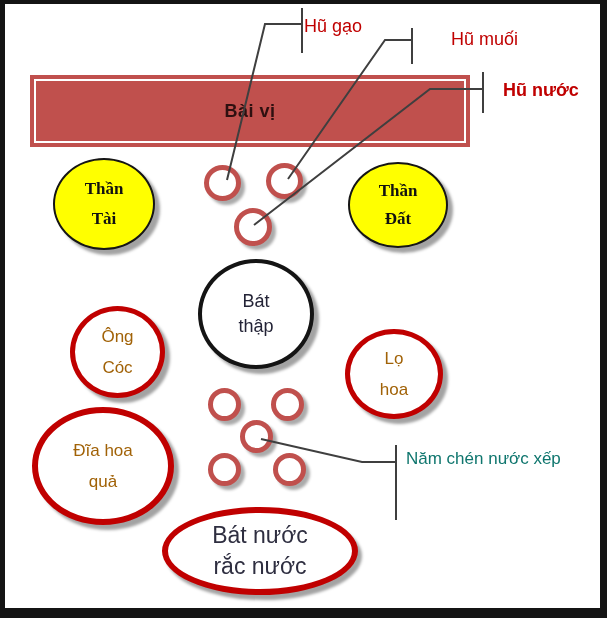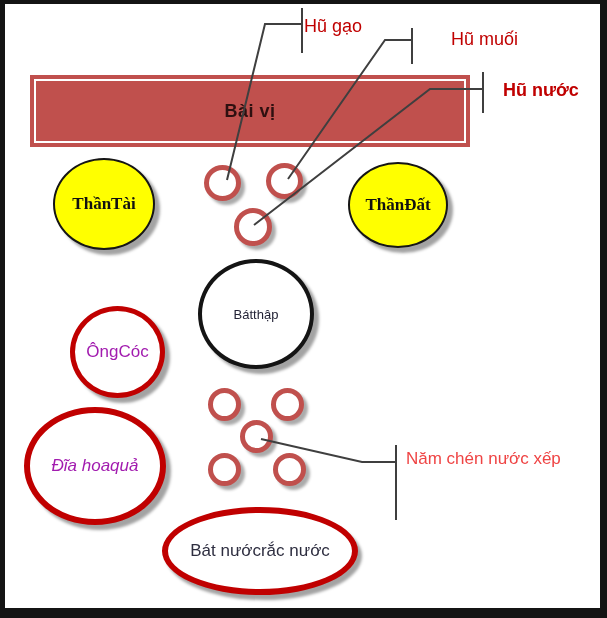--- a/index.html
+++ b/index.html
@@ -20,60 +20,60 @@
   .banner-inner{
     position:absolute;inset:4px;border:2px solid #ffffff;background:#c0504d;
     display:flex;align-items:center;justify-content:center;
   }
   .banner-inner span{
     font-size:18px;font-weight:bold;color:#2e1010;letter-spacing:.5px;
   }
   
   .circle{
     position:absolute;border-radius:50%;background:#ffffff;
-    display:flex;flex-direction:row;align-items:center;justify-content:center;
+    display:flex;flex-direction:column;align-items:center;justify-content:center;
     text-align:center;z-index:10;
   }
   .shadow{box-shadow:5px 5px 3px #a3a3a3;}
   .god{
     background:#ffff00;border:2px solid #151515;
     font-family:"Liberation Serif", serif;font-weight:bold;font-size:17px;color:#111;
     row-gap:10px;
   }
   .than-tai{left:53px;top:158px;width:102px;height:92px;}
   .than-dat{left:348px;top:162px;width:100px;height:86px;row-gap:8px;}
   .jar{border:5px solid #c0504d;box-shadow:4px 4px 3px #ababab;}
   .jar1{left:204px;top:165px;width:37px;height:36px;}
   .jar2{left:266px;top:163px;width:37px;height:36px;}
   .jar3{left:234px;top:208px;width:38px;height:38px;}
   .bat-huong{
     left:198px;top:259px;width:116px;height:110px;border:4px solid #141414;
-    font-size:13px;color:#232336;row-gap:4px;
+    font-size:18px;color:#232336;row-gap:4px;
   }
-  .red-node{border:5px solid #c00000;font-size:17px;color:#a21caf;row-gap:11px;}
+  .red-node{border:5px solid #c00000;font-size:17px;color:#a16207;row-gap:11px;}
   .ong-coc{left:70px;top:306px;width:95px;height:92px;}
   .lo-hoa{left:345px;top:329px;width:98px;height:90px;}
-  .dia-hoa-qua{left:24px;top:407px;width:142px;height:118px;border-width:6px;font-style:italic;}
+  .dia-hoa-qua{left:32px;top:407px;width:142px;height:118px;border-width:6px;}
   .cup{border:5px solid #c0504d;box-shadow:4px 4px 3px #ababab;width:33px;height:33px;}
   .cup-tl{left:208px;top:388px;}
   .cup-tr{left:271px;top:388px;}
   .cup-c {left:240px;top:420px;}
   .cup-bl{left:208px;top:453px;}
   .cup-br{left:273px;top:453px;}
   .bat-nuoc{
     left:162px;top:507px;width:196px;height:88px;border:6px solid #c00000;
-    font-size:17px;color:#2e2e40;row-gap:4px;box-shadow:4px 5px 3px #a3a3a3;
+    font-size:23px;color:#2e2e40;row-gap:4px;box-shadow:4px 5px 3px #a3a3a3;
   }
   
   .callout{position:absolute;z-index:30;font-size:18px;color:#c00000;white-space:nowrap;}
   .lbl-hu-gao{left:304px;top:16px;}
   .lbl-hu-muoi{left:433px;top:29px;margin-left:18px;}
   .lbl-hu-nuoc{left:503px;top:80px;font-weight:bold;}
   .lbl-nam-chen{
-    left:406px;top:446px;font-size:17px;color:#ef4444;line-height:1.5;
+    left:406px;top:446px;font-size:17px;color:#0f766e;line-height:1.5;
     white-space:nowrap;
   }
   
   svg.lines{position:absolute;left:0;top:0;z-index:20;pointer-events:none;}
 </style>
 </head>
 <body>
 
 <div class="canvas">
 
@@ -108,20 +108,24 @@
   <div class="circle shadow bat-huong">
     <span>Bát</span>
     <span>thập</span>
   </div>
 
   <div class="circle shadow red-node ong-coc">
     <span>Ông</span>
     <span>Cóc</span>
   </div>
 
+  <div class="circle shadow red-node lo-hoa">
+    <span>Lọ</span>
+    <span>hoa</span>
+  </div>
 
   <div class="circle shadow red-node dia-hoa-qua">
     <span>Đĩa hoa</span>
     <span>quả</span>
   </div>
 
   <div class="circle cup cup-tl"></div>
   <div class="circle cup cup-tr"></div>
   <div class="circle cup cup-c"></div>
   <div class="circle cup cup-bl"></div>

